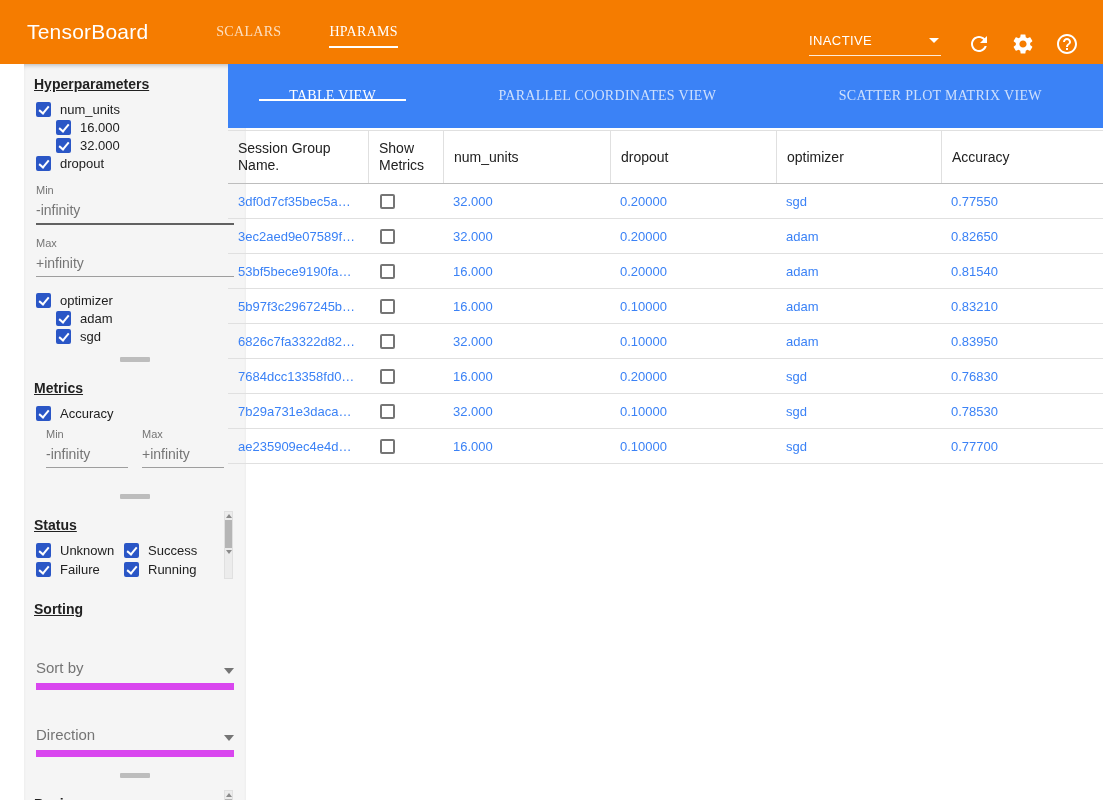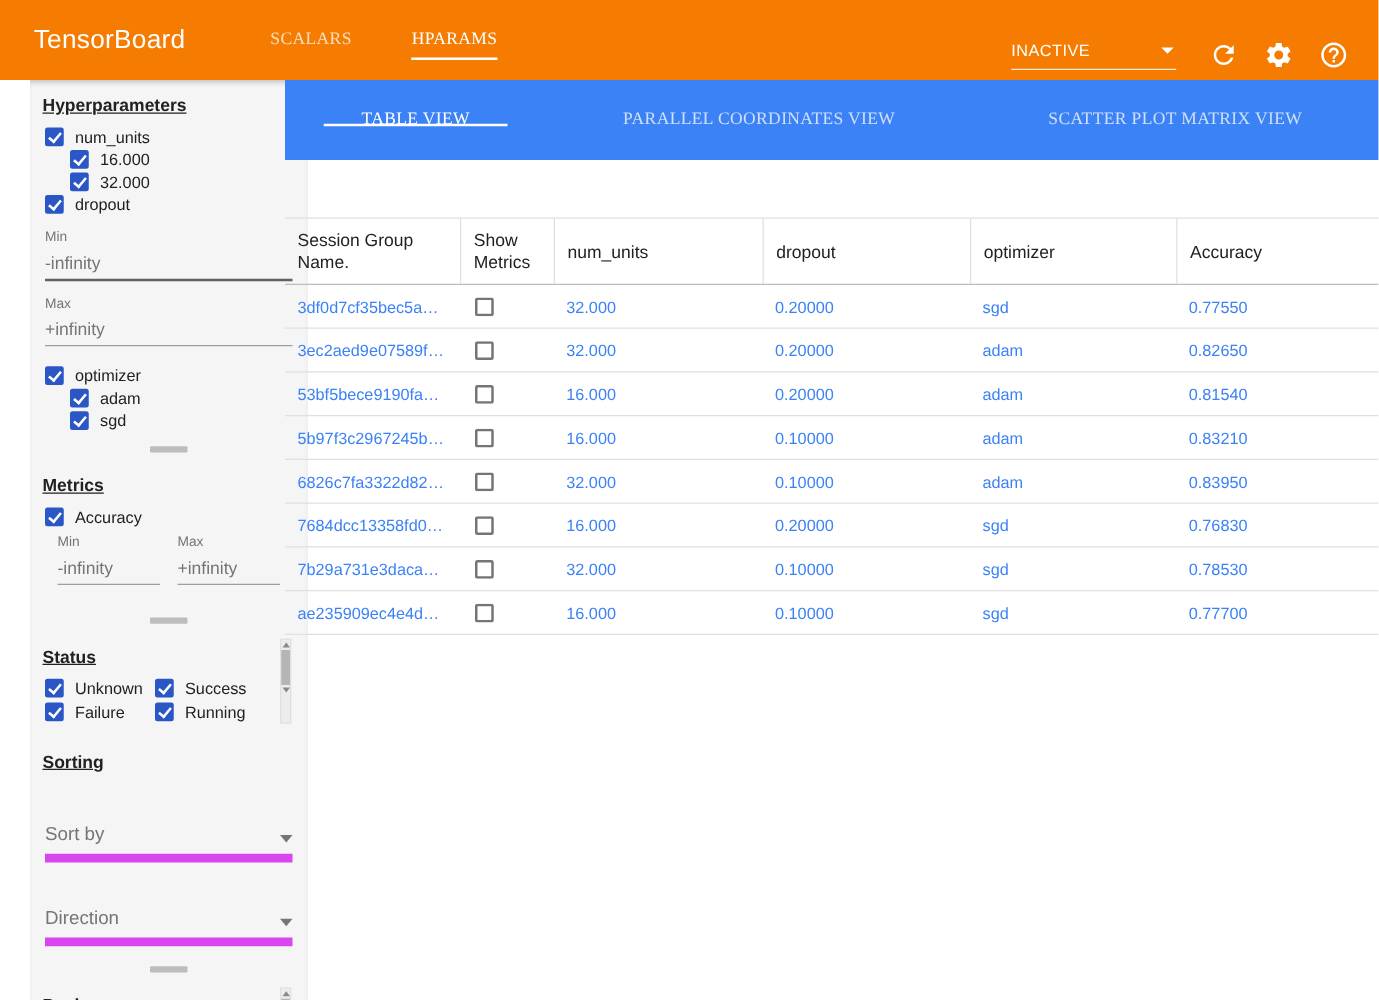--- a/index.html
+++ b/index.html
@@ -123,21 +123,21 @@
   .view-tab {
     display: flex; align-items: center; padding: 0 30px; position: relative;
     color: rgba(255,255,255,0.75); font-size: 14px; letter-spacing: 0.3px;
     cursor: pointer; text-transform: uppercase;
   }
   .view-tab.active { color: #fff; }
   .view-tab.active::after {
     content: ''; position: absolute; left: 0; right: 0; bottom: 3px; height: 2px; background: #fff;
   }
 
-  .table { position: absolute; left: 228px; top: 130px; right: 0; margin-top: 44px; }
+  .table { position: absolute; left: 228px; top: 130px; right: 0; }
   .t-head, .t-row { display: grid; grid-template-columns: 140px 75px 167px 166px 165px 162px; }
   .t-head { border-top: 1px solid #e0e0e0; border-bottom: 1px solid #bdbdbd; }
   .th {
     min-height: 52px; padding: 8px 10px; font-size: 14px; color: #212121;
     display: flex; align-items: center; line-height: 17px;
   }
   .th + .th { border-left: 1px solid #e0e0e0; }
   .t-row { height: 35px; border-bottom: 1px solid #e0e0e0; align-items: center; }
   .td { padding: 0 10px; font-size: 13px; color: #3b82f6; white-space: nowrap; overflow: hidden; }
   .td.metric-cb { display: flex; align-items: center; padding-left: 12px; }

